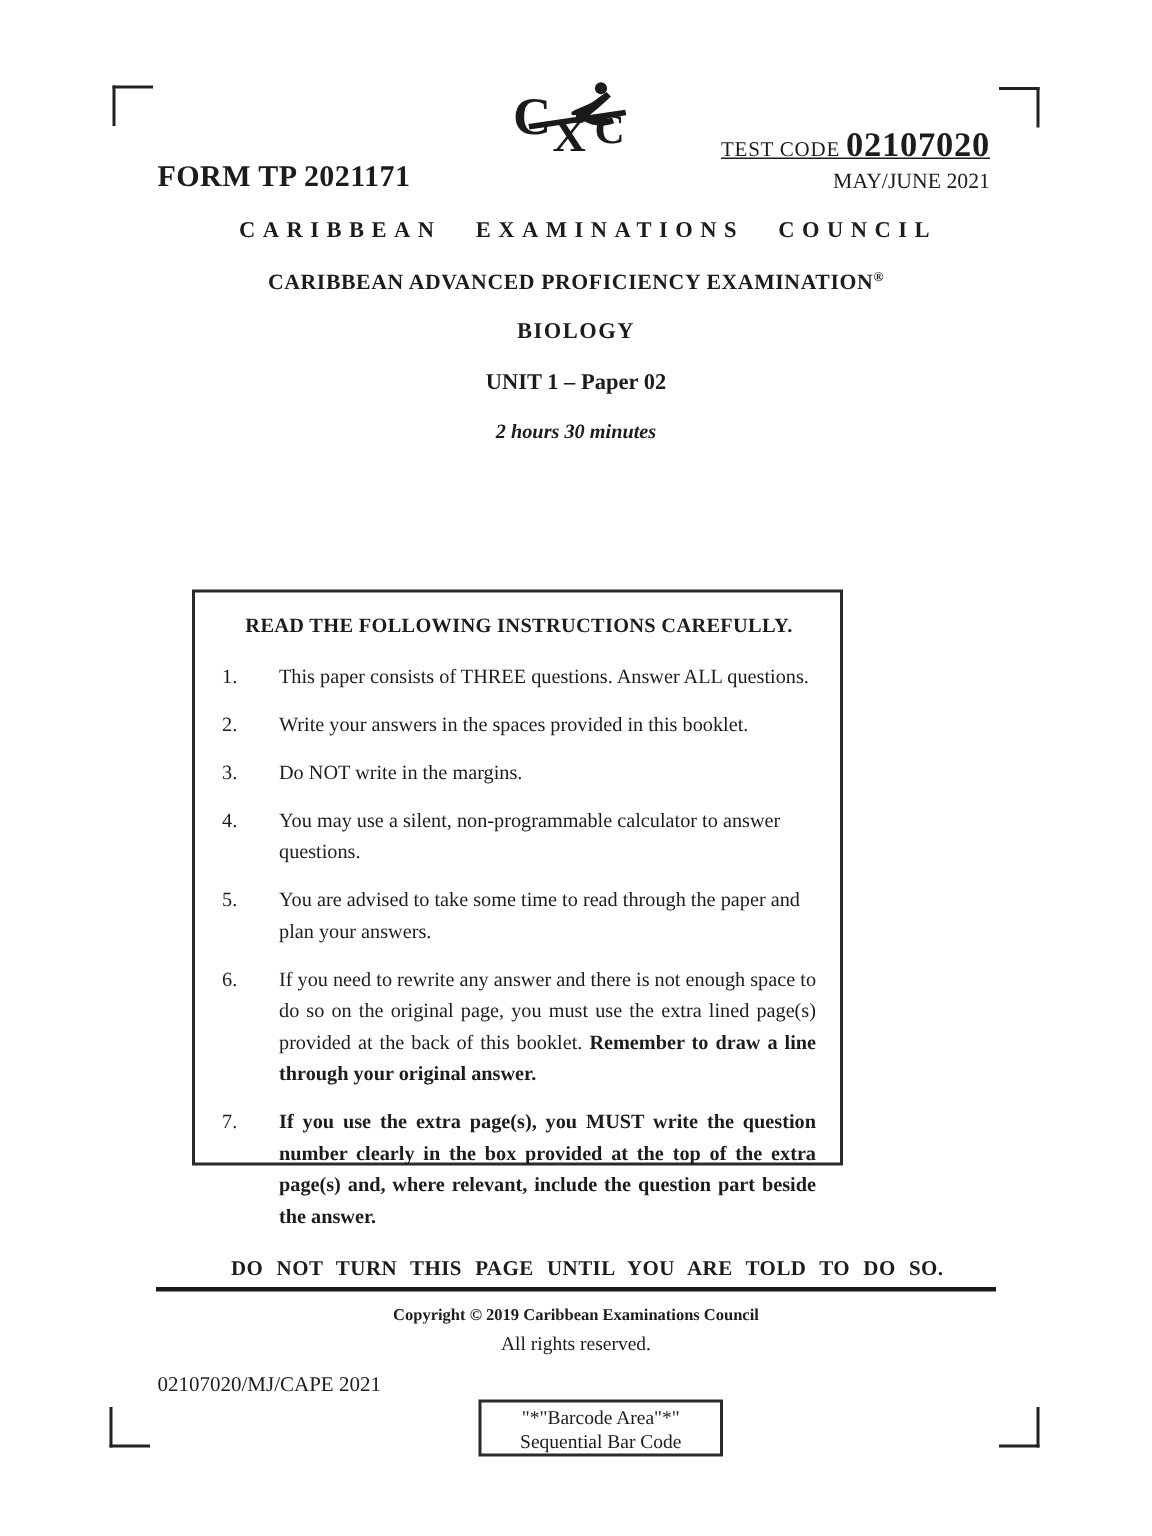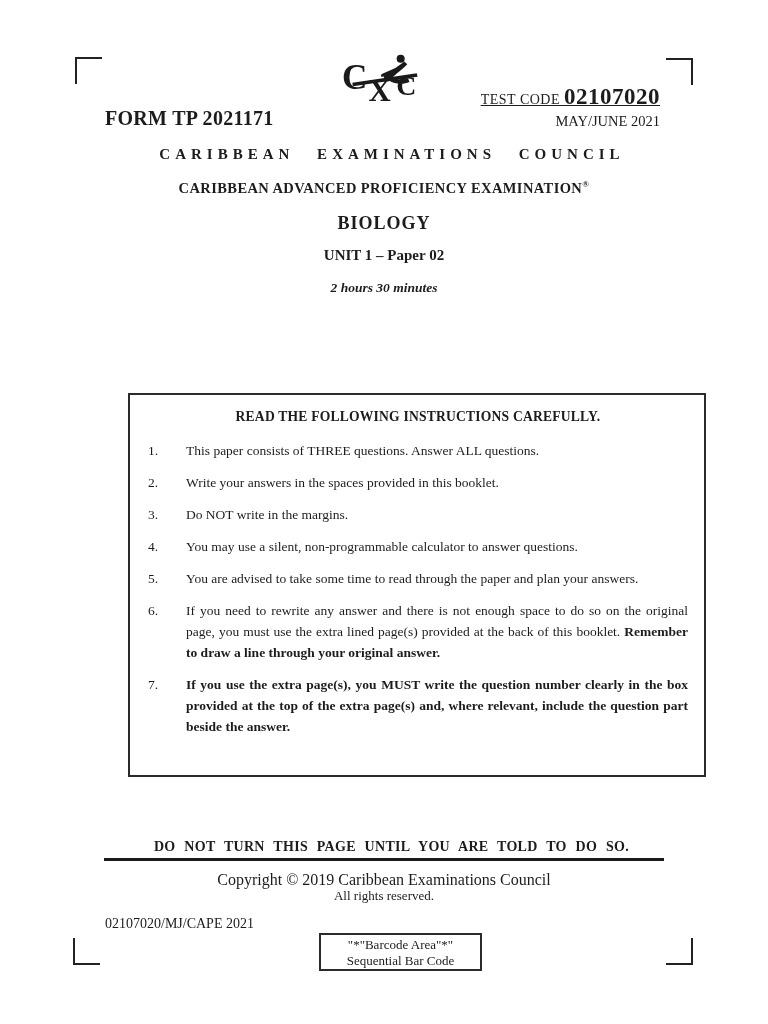--- a/index.html
+++ b/index.html
@@ -27,42 +27,42 @@
   .testcode-label { font-size: 14px; letter-spacing: 0.5px; }
   .testcode-value { font-size: 23px; font-weight: bold; letter-spacing: 0.5px; }
 
   .form-tp { left: 105px; top: 107px; font-size: 20px; font-weight: bold; letter-spacing: 0.3px; }
   .session { right: 108px; top: 113px; font-size: 14.5px; }
 
   .center-line { left: 0; width: 100%; text-align: center; }
   .council   { top: 146px; font-size: 15px; font-weight: bold; letter-spacing: 5px; word-spacing: 14px; padding-left: 16px; }
   .exam-name { top: 179px; font-size: 14.5px; font-weight: bold; letter-spacing: 0.4px; }
   .exam-name sup { font-size: 9px; }
-  .subject   { top: 213px; font-size: 18px; font-weight: bold; letter-spacing: 1px; }
+  .subject   { top: 213px; font-size: 15px; font-weight: bold; letter-spacing: 1px; }
   .unitpaper { top: 247px; font-size: 15px; font-weight: bold; }
   .duration  { top: 280px; font-size: 13.5px; font-weight: bold; font-style: italic; }
 
   .instructions-box {
-    left: 128px; top: 393px; width: 578px; height: 384px;
+    left: 128px; top: 393px; width: 434px; height: 384px;
     border: 2px solid #2b2b2b;
     padding: 14px 16px 0 18px;
   }
   .instructions-title {
     text-align: center; font-weight: bold; font-size: 13.6px;
     margin-bottom: 15px; letter-spacing: 0.2px;
   }
   .ins-item { display: flex; margin-bottom: 11px; font-size: 13.5px; line-height: 21px; }
   .ins-num  { width: 38px; flex: none; }
   .ins-text { flex: 1; }
   .ins-text.just { text-align: justify; }
   .ins-text b { font-weight: bold; margin-top: 22px; }
 
   .warning { top: 839px; font-size: 14px; font-weight: bold; word-spacing: 5px; letter-spacing: 0.3px; padding-left: 15px; }
   .rule { left: 104px; top: 858px; width: 560px; height: 3px; background: #1a1a1a; }
-  .copyright { top: 871px; font-size: 16px; }
+  .copyright { top: 871px; font-size: 11px; font-weight: bold; }
   .rights    { top: 888px; font-size: 13px; }
   .paper-code { left: 105px; top: 916px; font-size: 14px; text-align: center; }
 
   .barcode-box {
     left: 319px; top: 933px; width: 163px; height: 38px;
     border: 2px solid #2b2b2b;
     text-align: center; font-size: 13px; line-height: 16px;
     padding-top: 2px;
   }
 </style>

